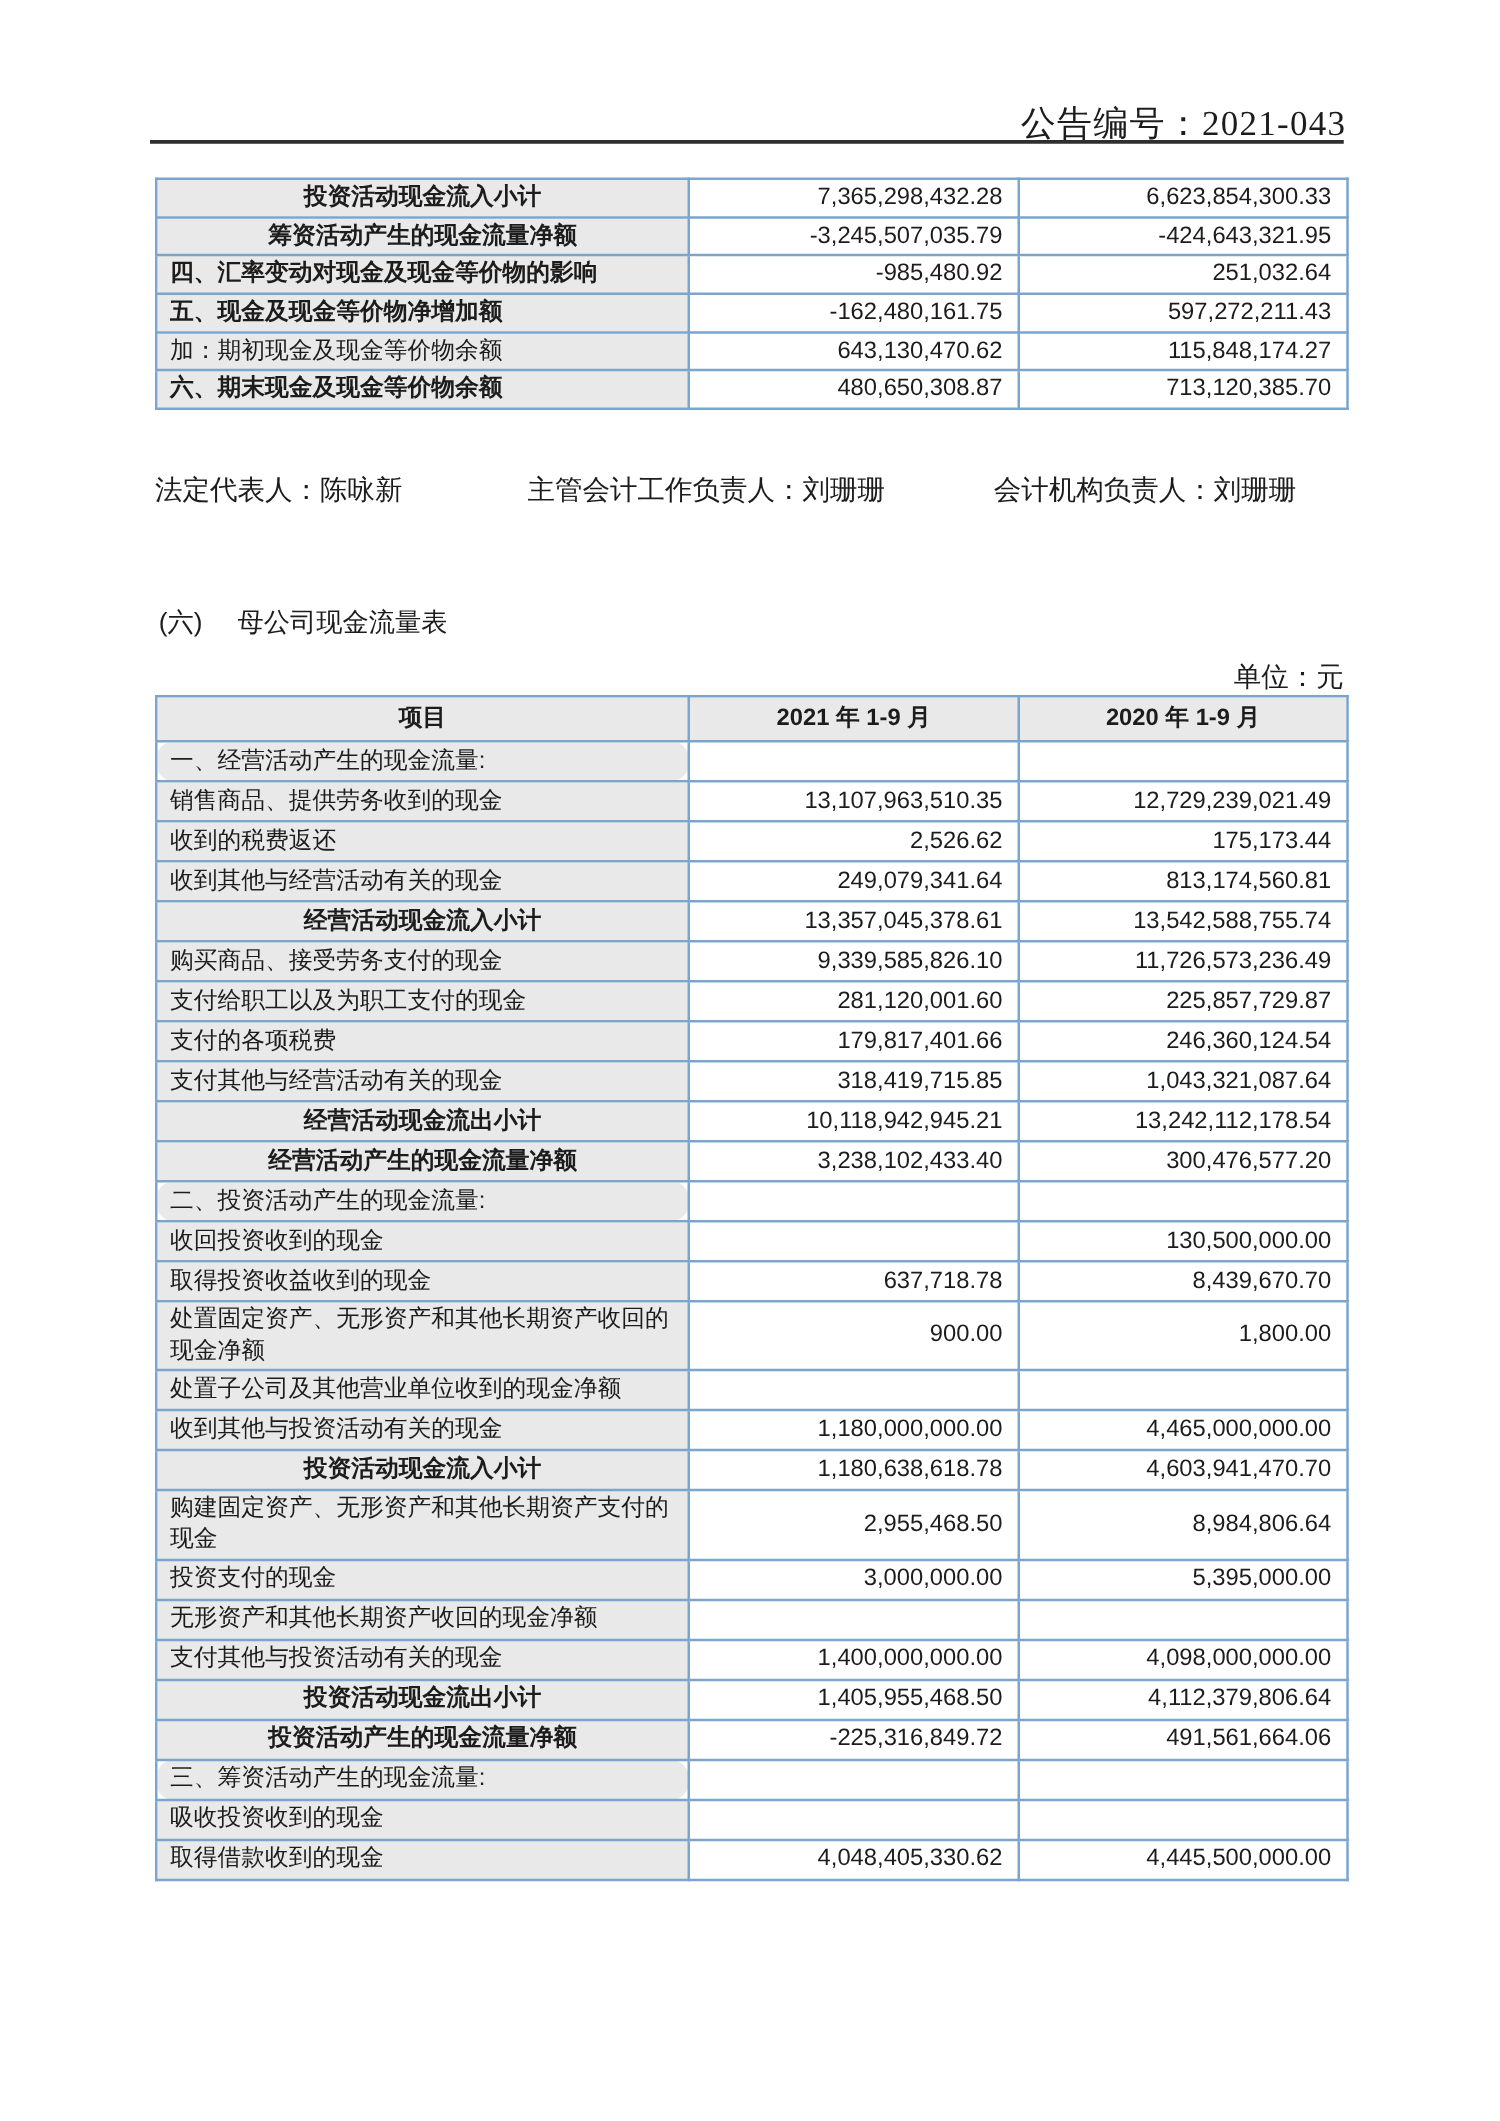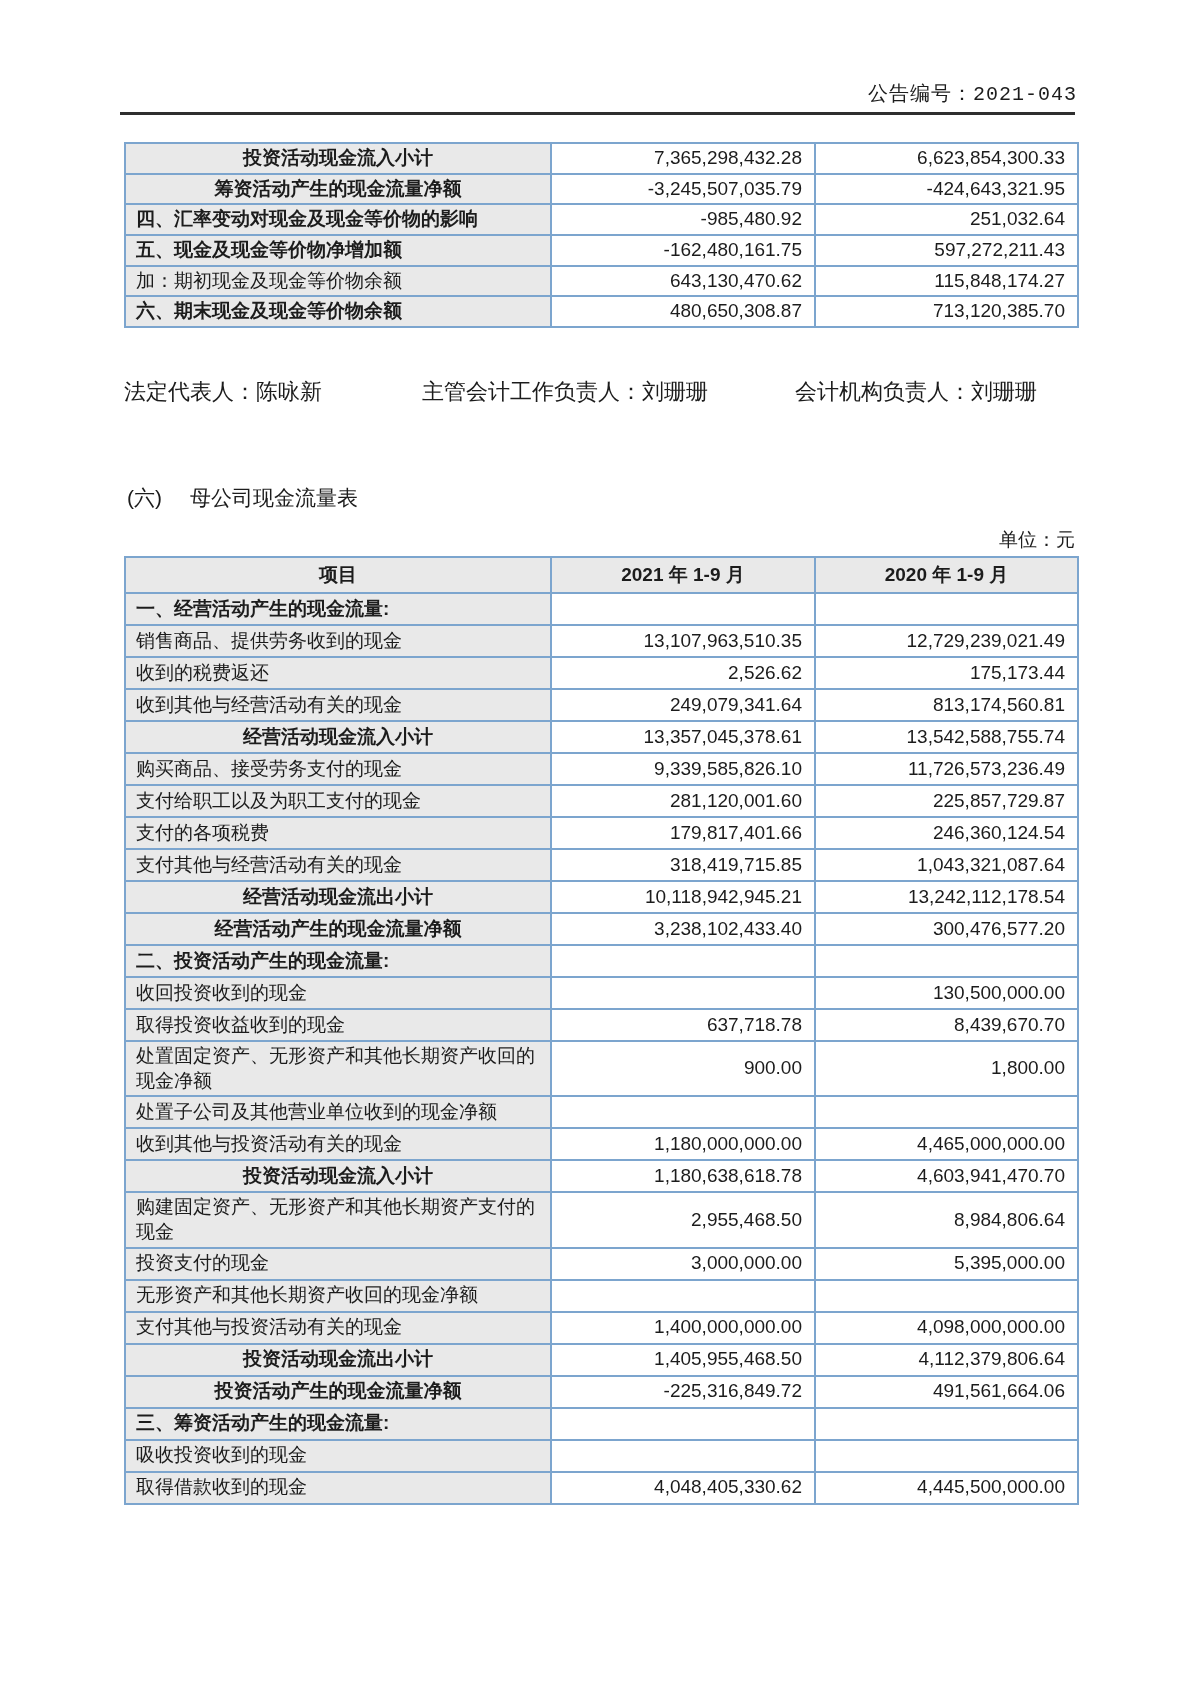--- a/index.html
+++ b/index.html
@@ -8,22 +8,22 @@
     --rule:#2f2f2f;
     --ink:#1c1c1c;
     --paper:#ffffff;
   }
   html,body{margin:0;padding:0;background:#ffffff;}
   body{font-family:"Liberation Sans","DejaVu Sans",sans-serif;color:var(--ink);}
   .page{position:relative;width:1200px;height:1697px;background:var(--paper);overflow:hidden;}
 
   .doc-number{
     position:absolute;top:80px;right:123px;
-    font-family:Liberation Mono, monospace;
-    font-size:20px;letter-spacing:1px;white-space:nowrap;
+    font-family:Liberation Serif, serif;
+    font-size:28px;letter-spacing:1px;white-space:nowrap;
   }
   .top-rule{
     position:absolute;top:112px;left:120px;width:955px;height:3px;
     background:var(--rule);
   }
 
   table.fin{
     position:absolute;left:124px;width:953px;
     border-collapse:collapse;table-layout:fixed;
     font-size:19px;line-height:1.3;
@@ -38,41 +38,41 @@
   table.fin th{
     background:var(--cellbg);font-weight:bold;text-align:center;height:30px;
     padding:2px 10px;
   }
   table.fin .c-label{background:var(--cellbg);text-align:left;}
   table.fin .c-num{background:#ffffff;text-align:right;padding-right:12px;white-space:nowrap;}
   tr.row-item .c-label{font-weight:normal;}
   tr.row-group .c-label{font-weight:bold;}
   tr.row-subtotal .c-label{font-weight:bold;text-align:center;}
   tr.row-section td{background:var(--cellbg);}
-  tr.row-section .c-label{font-weight:bold;}
+  tr.row-section .c-label{font-weight:normal;border-radius:14px;}
 
   #summary-table{top:142px;}
   #summary-table td{height:22px;}
 
   #parent-table{top:556px;}
   #parent-table td{height:26px;}
 
   .signatures{position:absolute;top:377px;left:124px;width:953px;height:26px;font-size:22px;}
   .signatures .sig{position:absolute;top:0;white-space:nowrap;}
   .sig.s0{left:0;}
   .sig.s1{left:298px;}
   .sig.s2{left:671px;}
 
   .section-heading{
     position:absolute;top:484px;left:127px;margin:0;
     font-size:21px;font-weight:normal;white-space:nowrap;
   }
   .section-heading .idx{margin-right:28px;}
 
-  .unit-line{position:absolute;top:527px;right:125px;font-size:19px;white-space:nowrap;}
+  .unit-line{position:absolute;top:527px;right:125px;font-size:22px;white-space:nowrap;}
 </style>
 </head>
 <body>
 
 <div class="page">
 
   <div class="doc-number">公告编号：2021-043</div>
   <div class="top-rule"></div>
 
   <table class="fin" id="summary-table">

